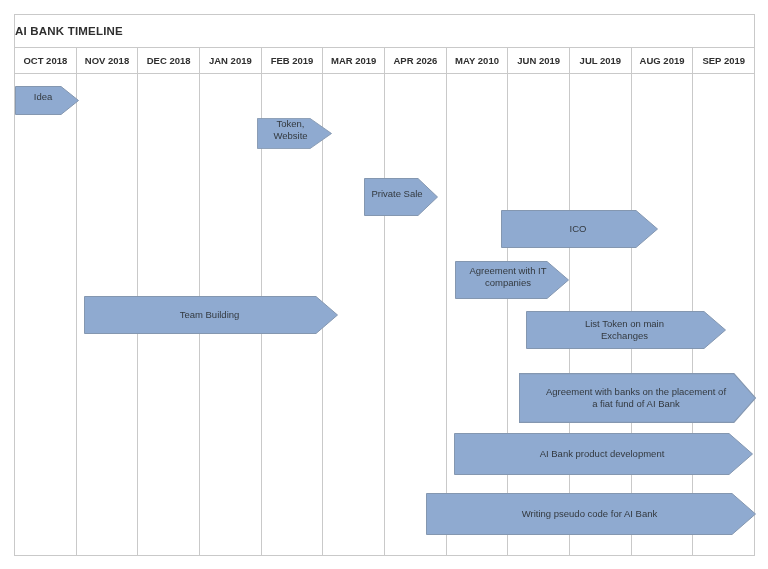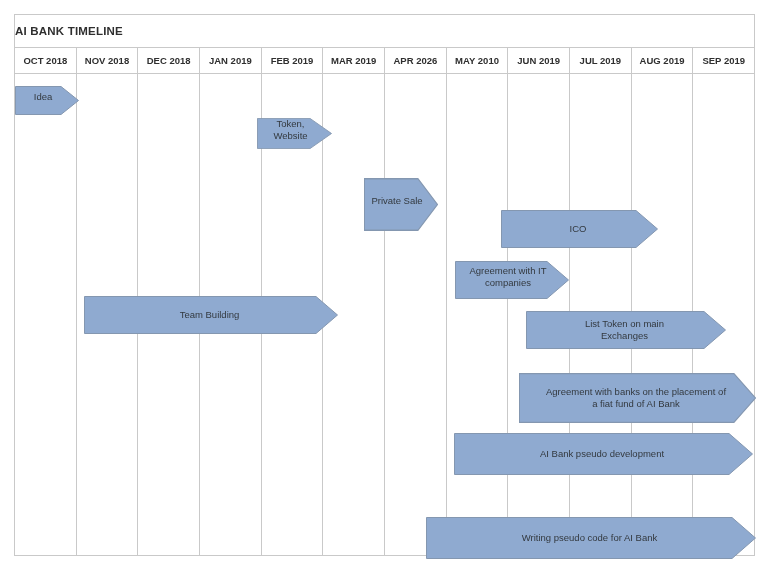--- a/index.html
+++ b/index.html
@@ -220,21 +220,21 @@
           </svg>
           <div class="bar-label narrow">Idea</div>
         </div>
         <div class="bar" style="left: 231px; top: 103px; width: 75px; height: 31px; margin-left: 11px;">
           <svg viewBox="0 0 75 38" preserveAspectRatio="none">
             <polygon points="0.5,0.5 53,0.5 74.5,19 53,37.5 0.5,37.5" fill="#8FAAD0" stroke="#8497B0" stroke-width="1" stroke-linejoin="miter"></polygon>
           </svg>
           <div class="bar-label narrow">Token,
 Website</div>
         </div>
-        <div class="bar" style="left: 349px; top: 163px; width: 74px; height: 53px;">
+        <div class="bar" style="left: 349px; top: 163px; width: 74px; height: 38px;">
           <svg viewBox="0 0 74 38" preserveAspectRatio="none">
             <polygon points="0.5,0.5 54,0.5 73.5,19 54,37.5 0.5,37.5" fill="#8FAAD0" stroke="#8497B0" stroke-width="1" stroke-linejoin="miter"></polygon>
           </svg>
           <div class="bar-label narrow">Private Sale</div>
         </div>
         <div class="bar" style="left: 486px; top: 195px; width: 157px; height: 38px;">
           <svg viewBox="0 0 157 38" preserveAspectRatio="none">
             <polygon points="0.5,0.5 135,0.5 156.5,19 135,37.5 0.5,37.5" fill="#8FAAD0" stroke="#8497B0" stroke-width="1" stroke-linejoin="miter"></polygon>
           </svg>
           <div class="bar-label">ICO</div>
@@ -263,23 +263,23 @@
           <svg viewBox="0 0 237 38" preserveAspectRatio="none">
             <polygon points="0.5,0.5 215,0.5 236.5,19 215,37.5 0.5,37.5" fill="#8FAAD0" stroke="#8497B0" stroke-width="1" stroke-linejoin="miter"></polygon>
           </svg>
           <div class="bar-label">Agreement with banks on the placement of
 a fiat fund of AI Bank</div>
         </div>
         <div class="bar" style="left: 439px; top: 418px; width: 299px; height: 42px;">
           <svg viewBox="0 0 299 42" preserveAspectRatio="none">
             <polygon points="0.5,0.5 275,0.5 298.5,21 275,41.5 0.5,41.5" fill="#8FAAD0" stroke="#8497B0" stroke-width="1" stroke-linejoin="miter"></polygon>
           </svg>
-          <div class="bar-label">AI Bank pseudo development</div>
-        </div>
-        <div class="bar" style="left: 411px; top: 502px; width: 330px; height: 42px; text-decoration: underline;">
+          <div class="bar-label">AI Bank product development</div>
+        </div>
+        <div class="bar" style="left: 411px; top: 478px; width: 330px; height: 42px; text-decoration: underline;">
           <svg viewBox="0 0 330 42" preserveAspectRatio="none">
             <polygon points="0.5,0.5 306,0.5 329.5,21 306,41.5 0.5,41.5" fill="#8FAAD0" stroke="#8497B0" stroke-width="1" stroke-linejoin="miter"></polygon>
           </svg>
           <div class="bar-label">Writing pseudo code for AI Bank</div>
         </div>
       </div>
 
   </div>
 </div>
 

